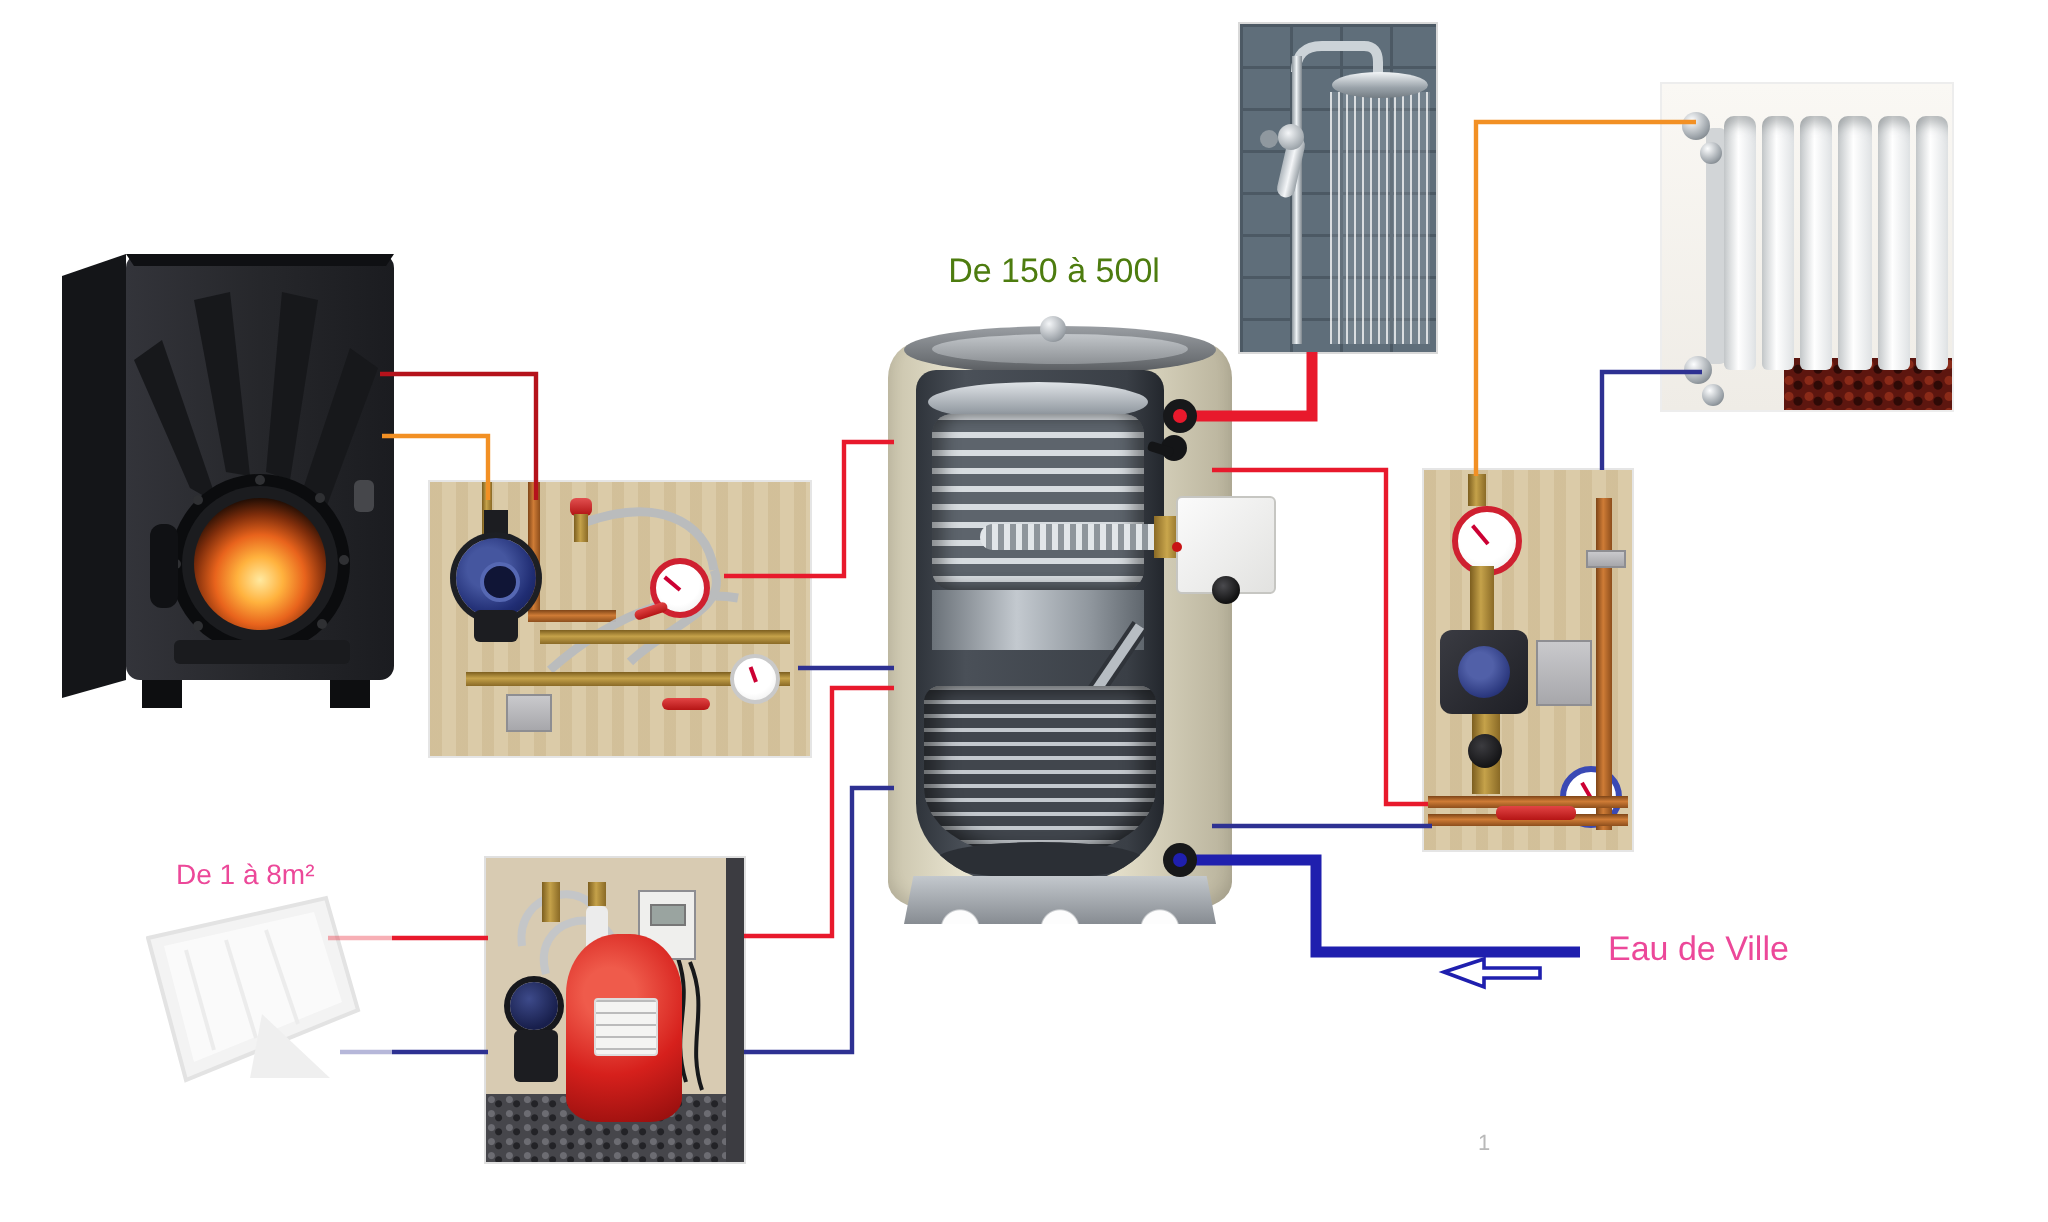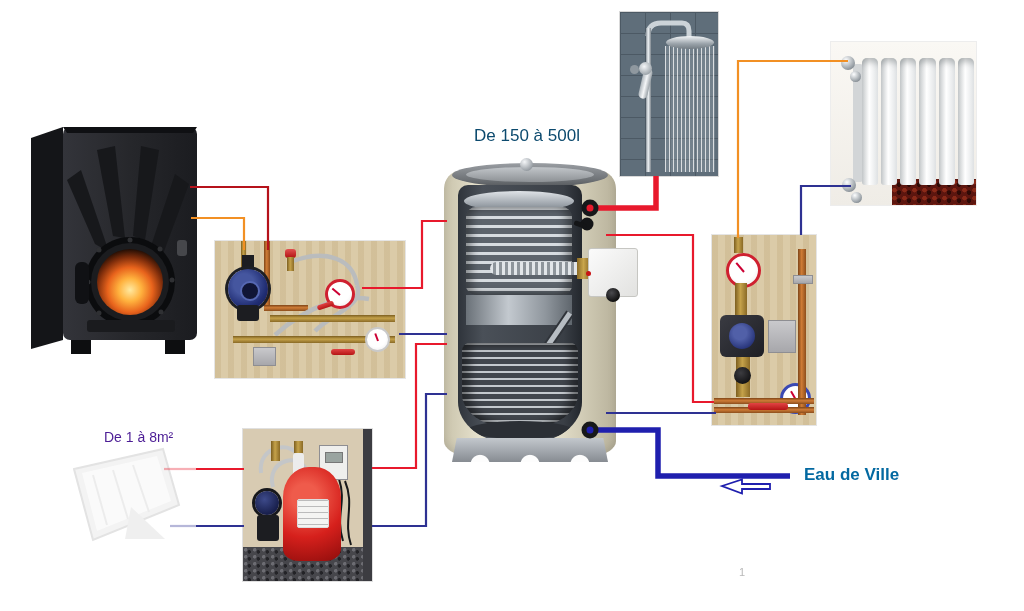--- a/index.html
+++ b/index.html
@@ -3,23 +3,23 @@
 <meta charset="utf-8">
 <style>
   html,body{margin:0;padding:0;background:#fff;width:1024px;height:611px;overflow:hidden;
     font-family:"Liberation Sans", sans-serif;}
   .canvas{position:absolute;left:0;top:0;width:1024px;height:611px;background:#fff;}
   .abs{position:absolute;}
   svg.overlay{position:absolute;left:0;top:0;width:1024px;height:611px;z-index:40;pointer-events:none;}
   .photo{position:absolute;z-index:20;}
   
   .lbl{position:absolute;z-index:60;white-space:nowrap;}
-  .tank-lbl{left:452px;top:126px;width:150px;text-align:center;font-size:17px;color:#0c4a6e;}
-  .coll-lbl{left:104px;top:429px;font-size:14px;color:#4c1d95;}
-  .water-lbl1{left:804px;top:465px;font-size:17px;color:#0369a1;font-weight:700;}
+  .tank-lbl{left:452px;top:126px;width:150px;text-align:center;font-size:17px;color:#4d7c0f;}
+  .coll-lbl{left:88px;top:429px;font-size:14px;color:#ec4899;}
+  .water-lbl1{left:804px;top:465px;font-size:17px;color:#ec4899;font-weight:400;}
   .water-lbl2{left:804px;top:486px;font-size:14.5px;color:#2e74b5;}
   .page-num{left:739px;top:566px;font-size:11px;color:#b9b9b9;}
   
   .stove{left:25px;top:122px;width:182px;height:235px;}
   
   .ply{background:#d9c8a3;background-image:repeating-linear-gradient(90deg,rgba(150,118,66,.10) 0 6px,rgba(255,255,255,.06) 6px 13px);
        box-shadow:0 0 0 1px rgba(0,0,0,.10);}
   
   .panel-mid{left:215px;top:241px;width:190px;height:137px;}
   .pump-blue{left:13px;top:28px;width:40px;height:40px;border-radius:50%;

